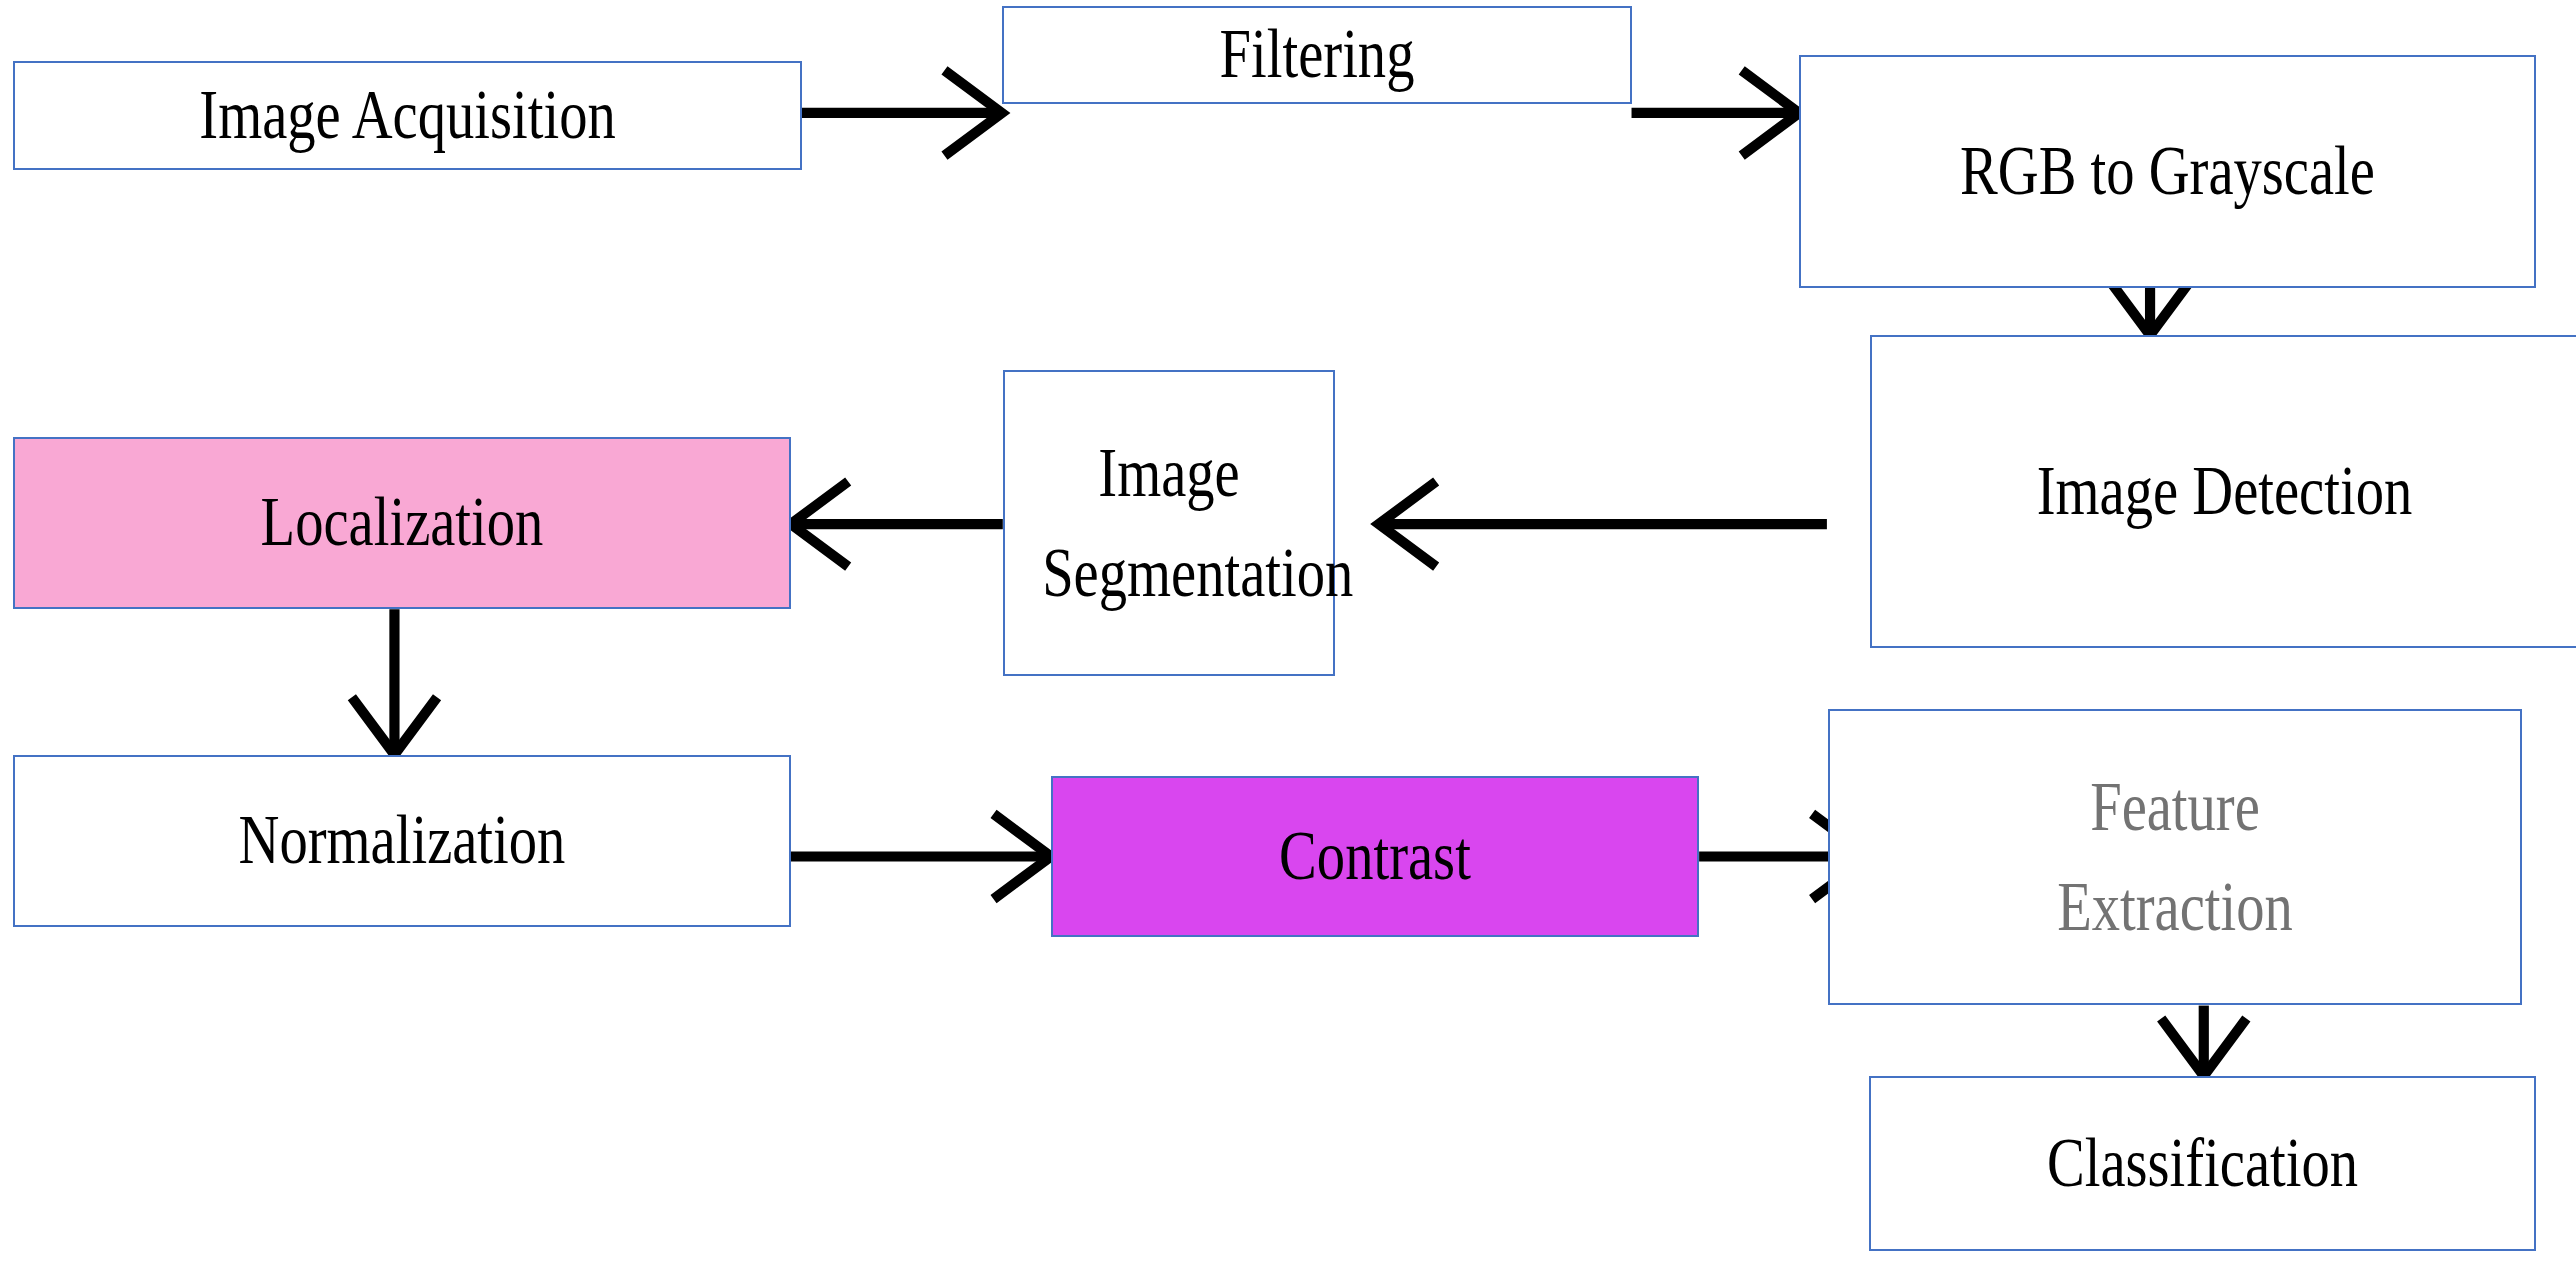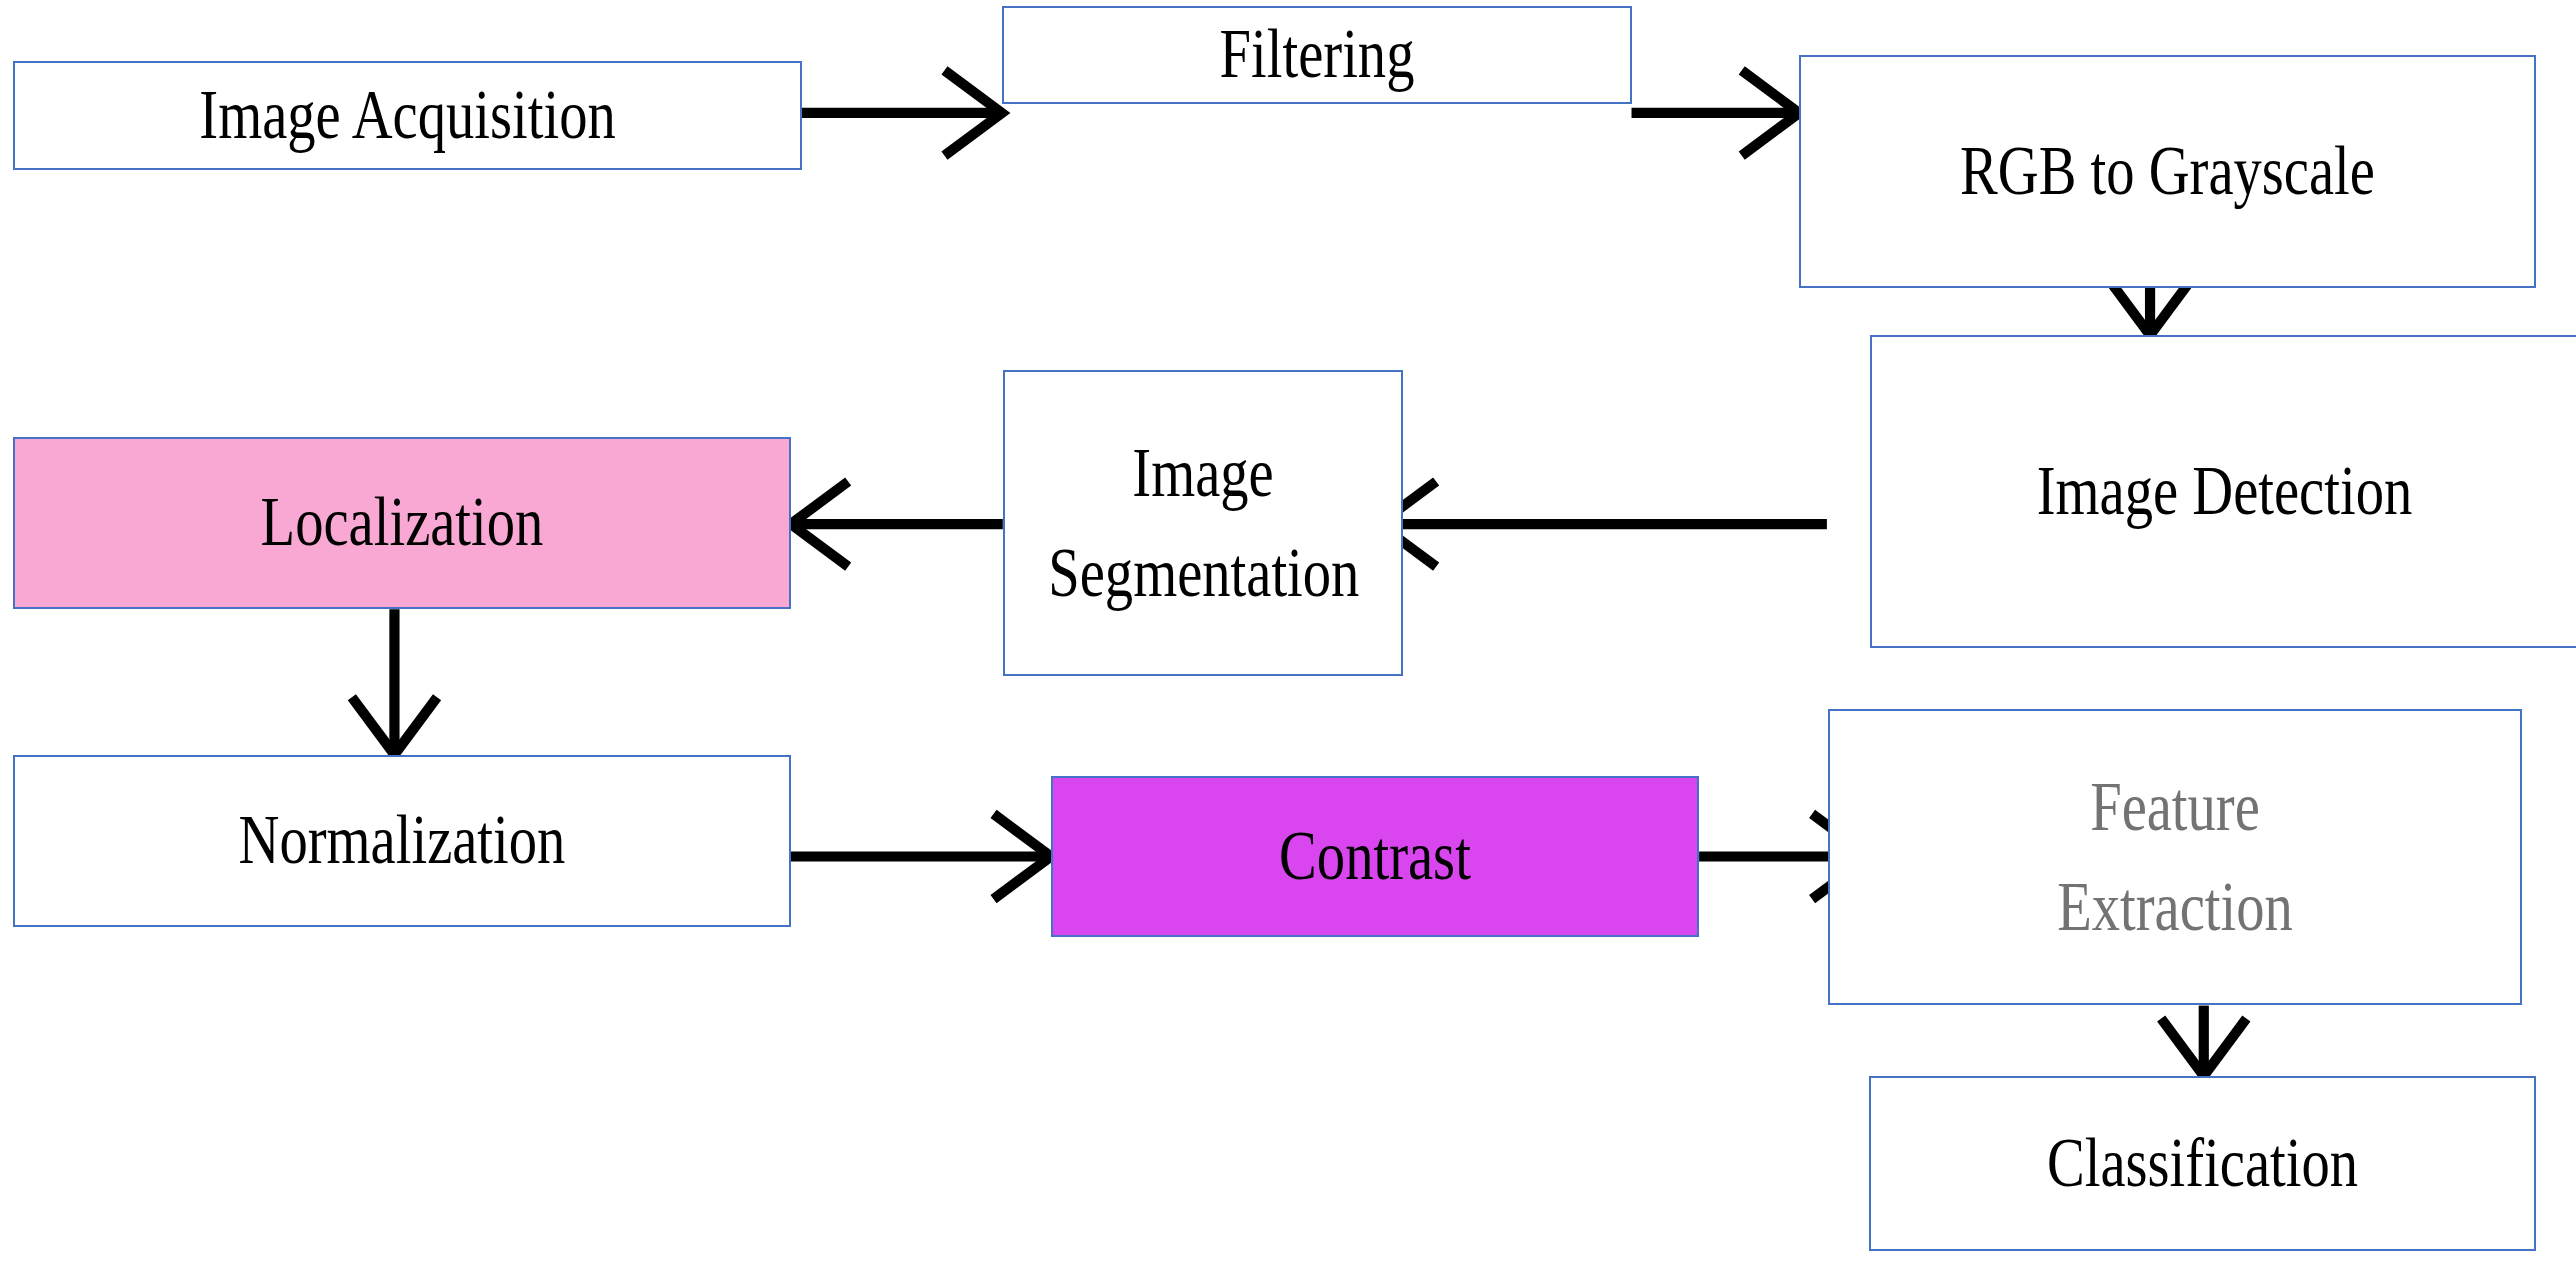--- a/index.html
+++ b/index.html
@@ -112,21 +112,21 @@
   </div>
 
   <div class="node-box" style="left: 1799px; top: 9.3px; width: 737px; height: 233px; border-color: rgb(68, 114, 196); background: rgb(255, 255, 255); color: rgb(0, 0, 0); font-size: 69px; margin-top: 46px;">
     <span class="node-label">RGB to Grayscale</span>
   </div>
 
   <div class="node-box" style="left: 1827px; top: 335px; width: 709px; height: 313px; border-color: rgb(68, 114, 196); background: rgb(255, 255, 255); color: rgb(0, 0, 0); font-size: 69px; margin-left: 43px;">
     <span class="node-label">Image Detection</span>
   </div>
 
-  <div class="node-box" style="left: 1003px; top: 370px; width: 400px; height: 306px; border-color: rgb(68, 114, 196); background: rgb(255, 255, 255); color: rgb(0, 0, 0); font-size: 69px;">
+  <div class="node-box" style="left: 1003px; top: 370px; width: 332px; height: 306px; border-color: rgb(68, 114, 196); background: rgb(255, 255, 255); color: rgb(0, 0, 0); font-size: 69px;">
     <span class="node-label two-line">Image
 Segmentation</span>
   </div>
 
   <div class="node-box" style="left: 13px; top: 437px; width: 778px; height: 172px; border-color: rgb(68, 114, 196); background: #f9a8d4; color: rgb(0, 0, 0); font-size: 69px;">
     <span class="node-label">Localization</span>
   </div>
 
   <div class="node-box" style="left: 13px; top: 755px; width: 778px; height: 172px; border-color: rgb(68, 114, 196); background: rgb(255, 255, 255); color: rgb(0, 0, 0); font-size: 69px;">
     <span class="node-label">Normalization</span>

